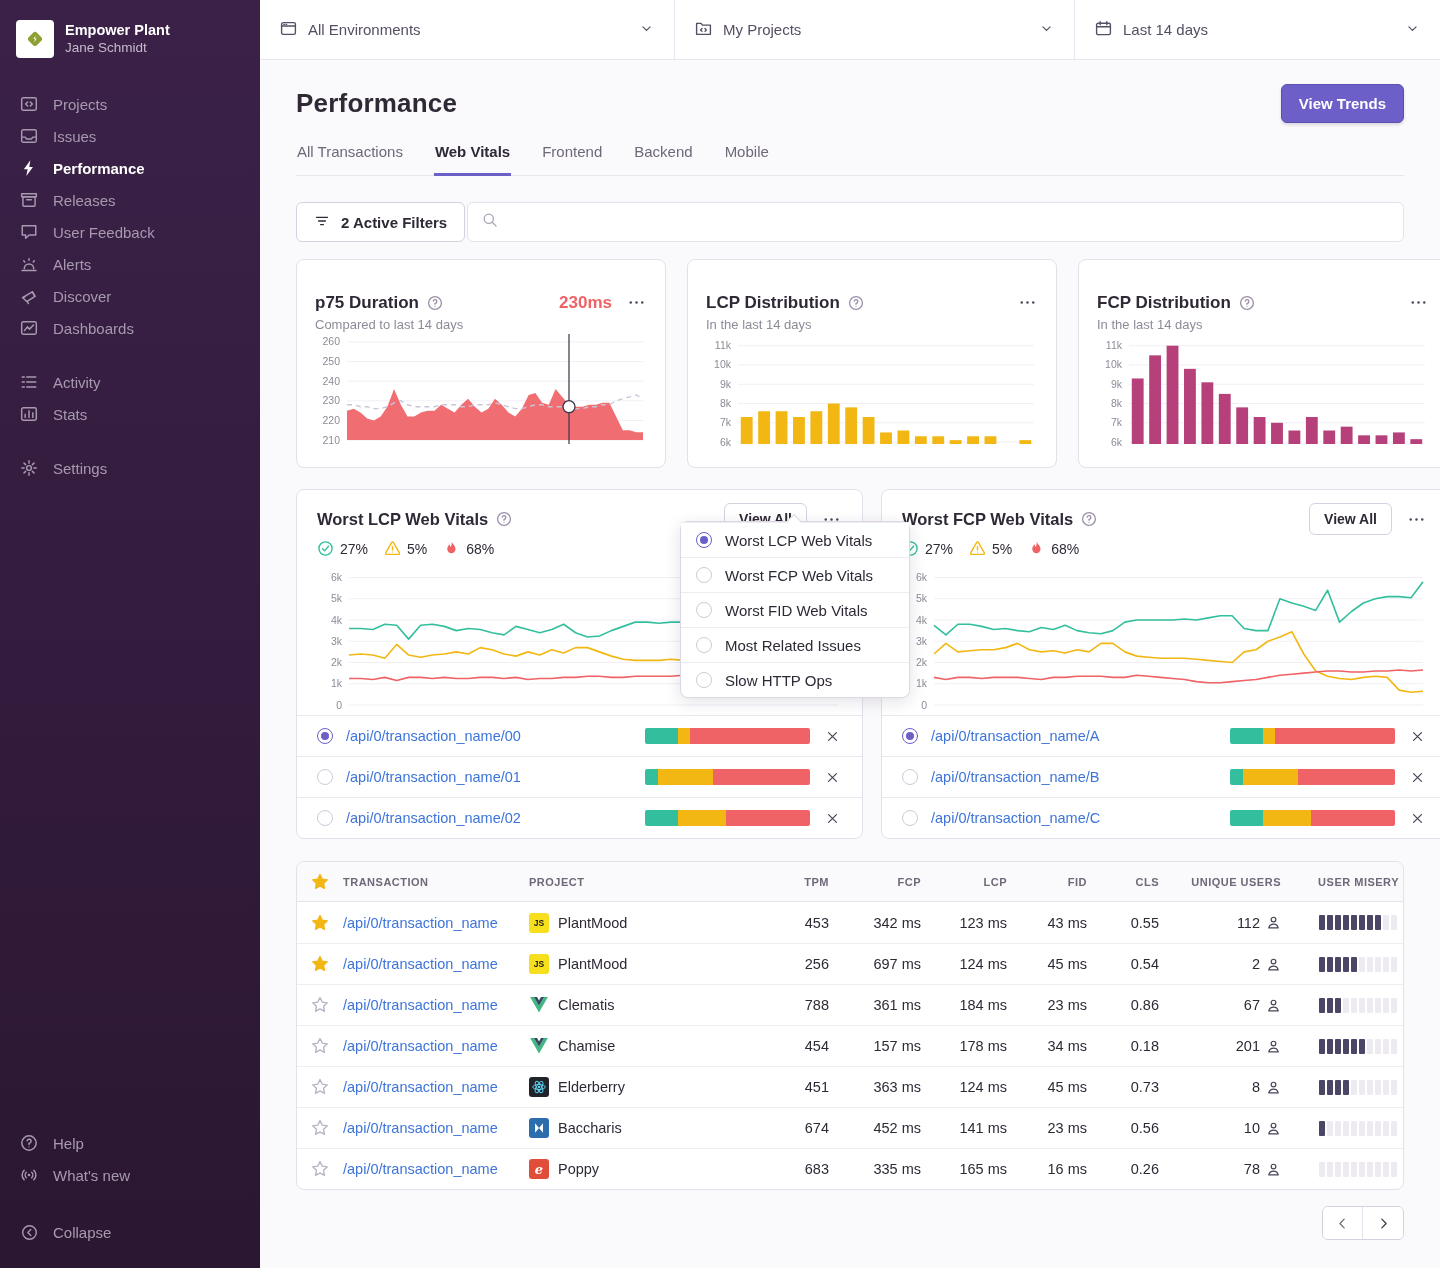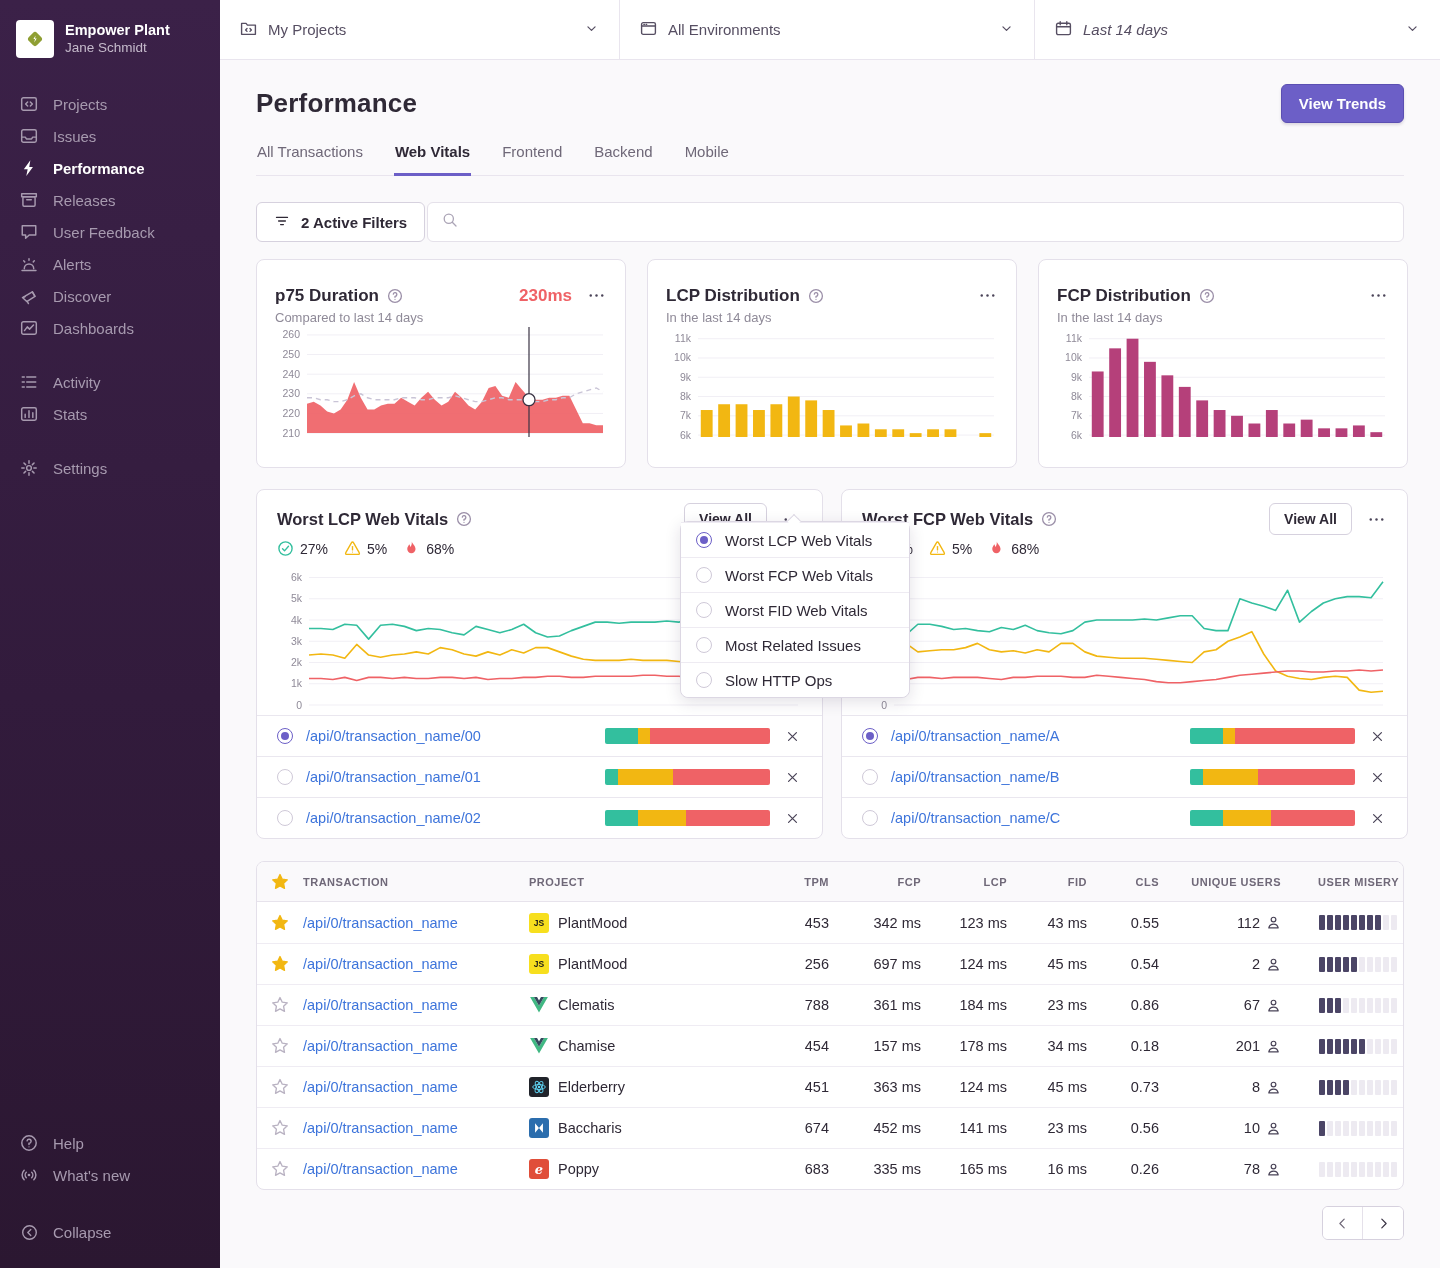--- a/index.html
+++ b/index.html
@@ -1,60 +1,60 @@
 <!DOCTYPE html>
 <html><head>
 <meta charset="utf-8">
 <style>
   * { margin:0; padding:0; box-sizing:border-box; }
   html,body { width:1440px; }
   body { font-family:"Liberation Sans", sans-serif; background:#faf9fb; color:#2f2936; }
   #app { position:relative; display:flex; width:1440px; height:1268px; overflow:hidden; background:#faf9fb; }
 
   
-  .sidebar { width:220px; flex:none; background:linear-gradient(180deg,#3b2148 0%,#321b3c 55%,#2b1731 100%); color:#a79aaf; display:flex; flex-direction:column; padding:14px 0 20px; }
+  .sidebar { width:260px; flex:none; background:linear-gradient(180deg,#3b2148 0%,#321b3c 55%,#2b1731 100%); color:#a79aaf; display:flex; flex-direction:column; padding:14px 0 20px; }
   .sb-org { display:flex; gap:11px; padding:6px 16px 30px; align-items:center; }
   .sb-logo { width:38px; height:38px; background:#fff; border-radius:4px; display:grid; place-items:center; flex:none; }
   .sb-org-name { color:#fff; font-weight:700; font-size:14.5px; line-height:1.25; }
   .sb-org-user { color:#c5bacb; font-size:13.5px; line-height:1.3; }
   .sb-item { display:flex; align-items:center; gap:15px; padding:7px 20px; font-size:15px; cursor:pointer; }
   .sb-item .icn { display:grid; place-items:center; width:18px; }
   .sb-item.active { color:#fff; font-weight:700; }
   .sb-gap { height:22px; }
   .sb-foot { margin-top:auto; }
   .sb-collapse { margin-top:26px; }
 
   
   .main { flex:1; display:flex; flex-direction:column; min-width:0; }
   .topbar { height:60px; background:#fff; border-bottom:1px solid #e9e5ee; display:flex; flex:none; }
   .tb-sec { display:flex; align-items:center; padding:0 20px; border-right:1px solid #e9e5ee; color:#564e62; font-size:15px; }
   .tb-sec:last-child { border-right:none; }
   .tb-left { display:flex; align-items:center; gap:11px; }
   .tb-sec .chev { margin-left:auto; color:#564e62; }
-  .tb-1 { width:400px; } .tb-2 { width:415px; } .tb-3 { flex:1;font-style:italic; }
+  .tb-1 { width:400px; } .tb-2 { width:415px; } .tb-3 { flex:1; }
 
   .pagehead { padding:0 36px; flex:none; }
   .h-row { display:flex; justify-content:space-between; align-items:center; padding-top:24px; }
   .page-title { font-size:26px; font-weight:600; color:#2f2936; letter-spacing:.2px; }
   .view-trends { background:#6c5fc7; color:#fff; border:1px solid #5b4fb2; border-radius:6px; padding:10px 17px; font-size:15px; font-weight:700; font-family:inherit; cursor:pointer; box-shadow:0 2px 3px rgba(45,30,70,.15); }
   .tabs { display:flex; gap:30px; margin-top:20px; border-bottom:1px solid #e9e5ee; }
   .tab { padding:0 1px 13px; font-size:15px; color:#6f6878; cursor:pointer; border-bottom:3px solid transparent; margin-bottom:-1px; }
   .tab.active { color:#2f2936; font-weight:600; border-bottom-color:#6c5fc7; }
 
   .content { padding:26px 36px 0; flex:1; }
 
   .filter-row { display:flex; gap:2px; }
   .btn-filters { display:flex; align-items:center; gap:11px; background:#fff; border:1px solid #d6d1de; border-radius:6px; padding:0 17px; height:40px; font-weight:700; font-size:15px; color:#2f2936; font-family:inherit; cursor:pointer; }
   .searchbox { flex:1; display:flex; align-items:center; gap:10px; background:#fff; border:1px solid #e5e1ea; border-radius:6px; height:40px; padding:0 14px; color:#aba4b6; }
   .searchbox input { border:none; outline:none; flex:1; font-size:15px; font-family:inherit; color:#2f2936; }
   .searchbox input::placeholder { color:#b9b2c2; }
 
   .card { background:#fff; border:1px solid #e4e0ea; border-radius:8px; }
   .cards3 { display:flex; gap:21px; margin-top:17px; }
-  .chart-card { flex:1; padding:25px 18px; height:209px; }
+  .chart-card { flex:1; padding:32px 18px; height:209px; }
   .cc-head { display:flex; align-items:center; }
   .cc-title { font-size:17px; font-weight:600; color:#2f2936; display:flex; align-items:center; gap:8px; }
   .cc-value { margin-left:auto; font-size:17px; font-weight:600; color:#ef6266; }
   .cc-sub { font-size:13px; color:#8f8a98; margin-top:4px; }
   .dots-btn { background:none; border:none; cursor:pointer; color:#4a4458; padding:2px; margin-left:14px; display:grid; place-items:center; }
   .q-icn { color:#9b8fa8; display:grid; place-items:center; }
 
   .cards2 { display:flex; gap:18px; margin-top:21px; }
   .vital-card { flex:1; }
   .vc-pad { padding:13px 20px 0; }
@@ -252,47 +252,47 @@
             <circle cx="8" cy="8" r="6.4"></circle>
             <path d="M9.2 5.2 6.4 8l2.8 2.8"></path>
           </svg>
         </span>
       <span>Collapse</span>
     </div>
   </aside>
 
   <div class="main">
     <div class="topbar">
+      <div class="tb-sec tb-2">
+        <span class="tb-left">
+          <span class="icn" id="tb-i1"><span class="icn" style="display: inline-grid; place-items: center;">
+                <svg width="17" height="17" viewBox="0 0 16 16" fill="none" stroke="currentColor" stroke-width="1.3" stroke-linecap="round" stroke-linejoin="round">
+                  <rect x="1.5" y="2.5" width="13" height="11" rx="1.5"></rect>
+                  <path d="M1.5 5.6h13M3.6 4.1h.6M5.7 4.1h.6"></path>
+                </svg>
+              </span></span>
+          <span>All Environments</span>
+        </span>
+        <span class="chev" id="tb-c1"><span class="icn" style="display: inline-grid; place-items: center;">
+              <svg width="15" height="15" viewBox="0 0 16 16" fill="none" stroke="currentColor" stroke-width="1.3" stroke-linecap="round" stroke-linejoin="round">
+                <path d="M4.2 6.2 8 10l3.8-3.8"></path>
+              </svg>
+            </span></span>
+      </div>
       <div class="tb-sec tb-1">
         <span class="tb-left">
           <span class="icn" id="tb-i0"><span class="icn" style="display: inline-grid; place-items: center;">
                 <svg width="17" height="17" viewBox="0 0 16 16" fill="none" stroke="currentColor" stroke-width="1.3" stroke-linecap="round" stroke-linejoin="round">
                   <path d="M1.5 3.2h4.2l1.3 1.6h7.5v8.7h-13z"></path>
                   <path d="M6.6 8.1 5.3 9.4l1.3 1.3M9.4 8.1l1.3 1.3-1.3 1.3"></path>
                 </svg>
               </span></span>
           <span>My Projects</span>
         </span>
         <span class="chev" id="tb-c0"><span class="icn" style="display: inline-grid; place-items: center;">
-              <svg width="15" height="15" viewBox="0 0 16 16" fill="none" stroke="currentColor" stroke-width="1.3" stroke-linecap="round" stroke-linejoin="round">
-                <path d="M4.2 6.2 8 10l3.8-3.8"></path>
-              </svg>
-            </span></span>
-      </div>
-      <div class="tb-sec tb-2">
-        <span class="tb-left">
-          <span class="icn" id="tb-i1"><span class="icn" style="display: inline-grid; place-items: center;">
-                <svg width="17" height="17" viewBox="0 0 16 16" fill="none" stroke="currentColor" stroke-width="1.3" stroke-linecap="round" stroke-linejoin="round">
-                  <rect x="1.5" y="2.5" width="13" height="11" rx="1.5"></rect>
-                  <path d="M1.5 5.6h13M3.6 4.1h.6M5.7 4.1h.6"></path>
-                </svg>
-              </span></span>
-          <span>All Environments</span>
-        </span>
-        <span class="chev" id="tb-c1"><span class="icn" style="display: inline-grid; place-items: center;">
               <svg width="15" height="15" viewBox="0 0 16 16" fill="none" stroke="currentColor" stroke-width="1.3" stroke-linecap="round" stroke-linejoin="round">
                 <path d="M4.2 6.2 8 10l3.8-3.8"></path>
               </svg>
             </span></span>
       </div>
       <div class="tb-sec tb-3">
         <span class="tb-left">
           <span class="icn" id="tb-i2"><span class="icn" style="display: inline-grid; place-items: center;">
                 <svg width="17" height="17" viewBox="0 0 16 16" fill="none" stroke="currentColor" stroke-width="1.3" stroke-linecap="round" stroke-linejoin="round">
                   <rect x="1.5" y="3" width="13" height="10.8" rx="1.5"></rect>

